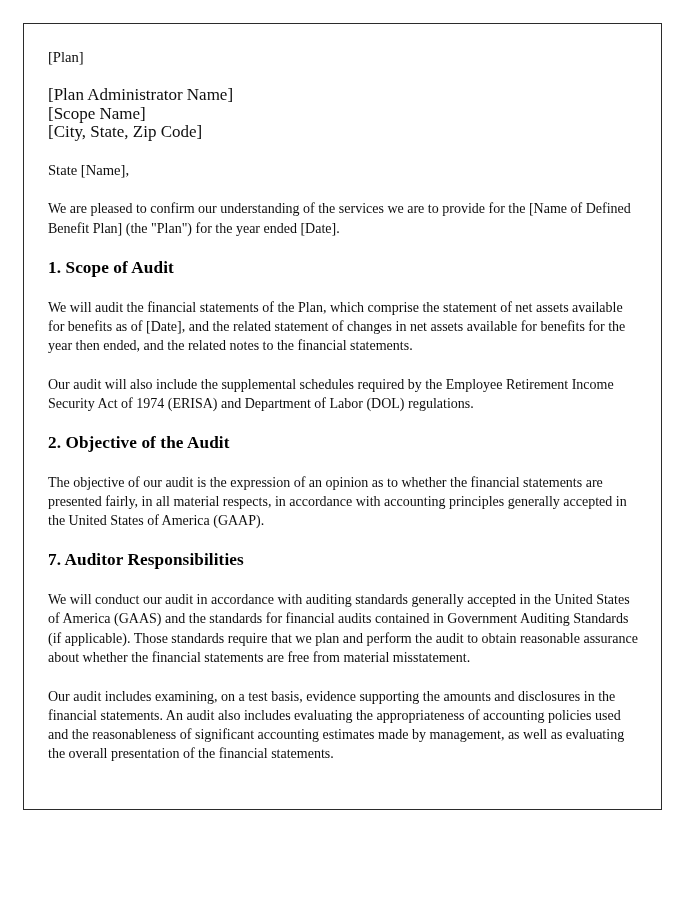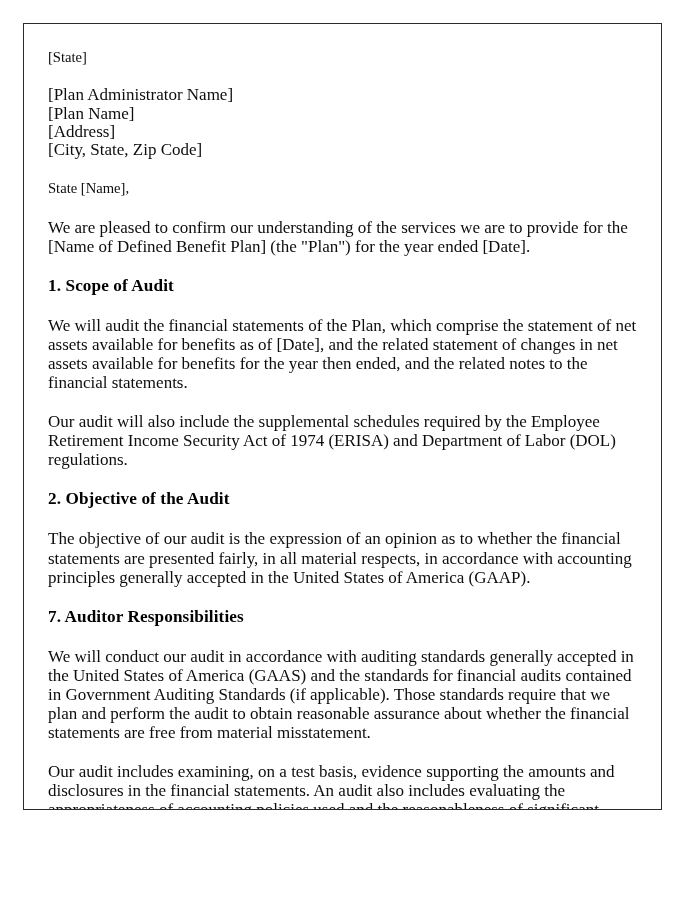--- a/index.html
+++ b/index.html
@@ -36,21 +36,21 @@
     color: #0d0d0d;
     white-space: pre;
   }
 
   .block {
     margin-bottom: 20px;
   }
 
   p.para {
     margin: 0 0 20px 0;
-    font-size: 17px;
+    font-size: 14px;
     line-height: 19.1px;
     color: #0d0d0d;
     text-align: left;
   }
 
   h2.section-heading {
     margin: 0 0 20px 0;
     font-size: 17.2px;
     line-height: 20px;
     font-weight: bold;
@@ -68,27 +68,26 @@
     color: #0d0d0d;
   }
 </style>
 </head>
 <body>
 
 <div class="page">
   <div class="page-inner">
 
     <div class="block">
-      <div class="doc-line">[State]</div>
+      <div class="doc-line">[Plan]</div>
     </div>
 
     <div class="block">
       <div class="addr-line">[Plan Administrator Name]</div>
-      <div class="addr-line">[Plan Name]</div>
-      <div class="addr-line">[Address]</div>
+      <div class="addr-line">[Scope Name]</div>
       <div class="addr-line">[City, State, Zip Code]</div>
     </div>
 
     <div class="block">
       <div class="doc-line">State [Name],</div>
     </div>
 
     <p class="para">We are pleased to confirm our understanding of the services we are to provide for the [Name of Defined Benefit Plan] (the "Plan") for the year ended [Date].</p>
 
     <div class="heading-wrap">

